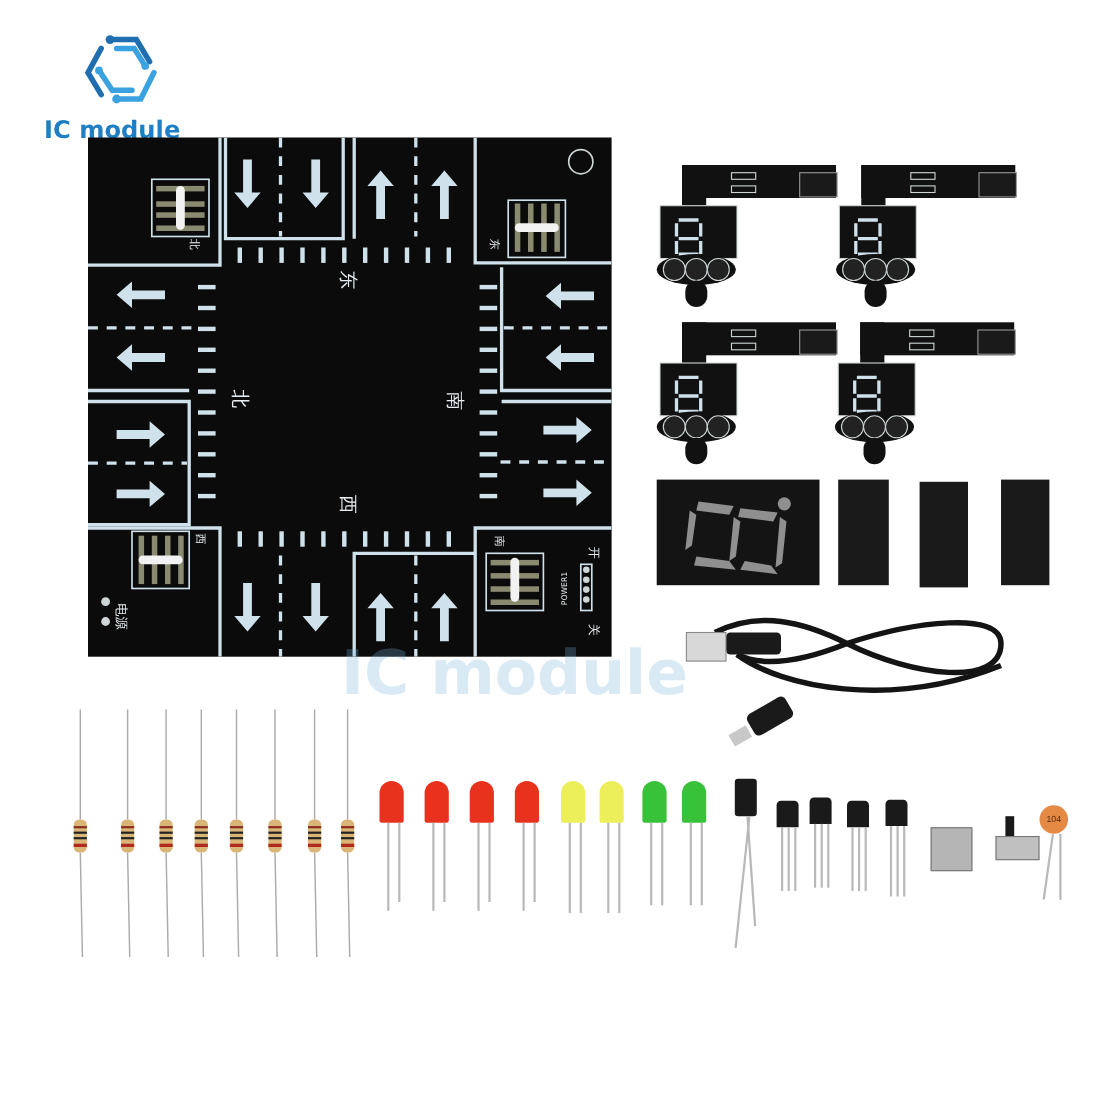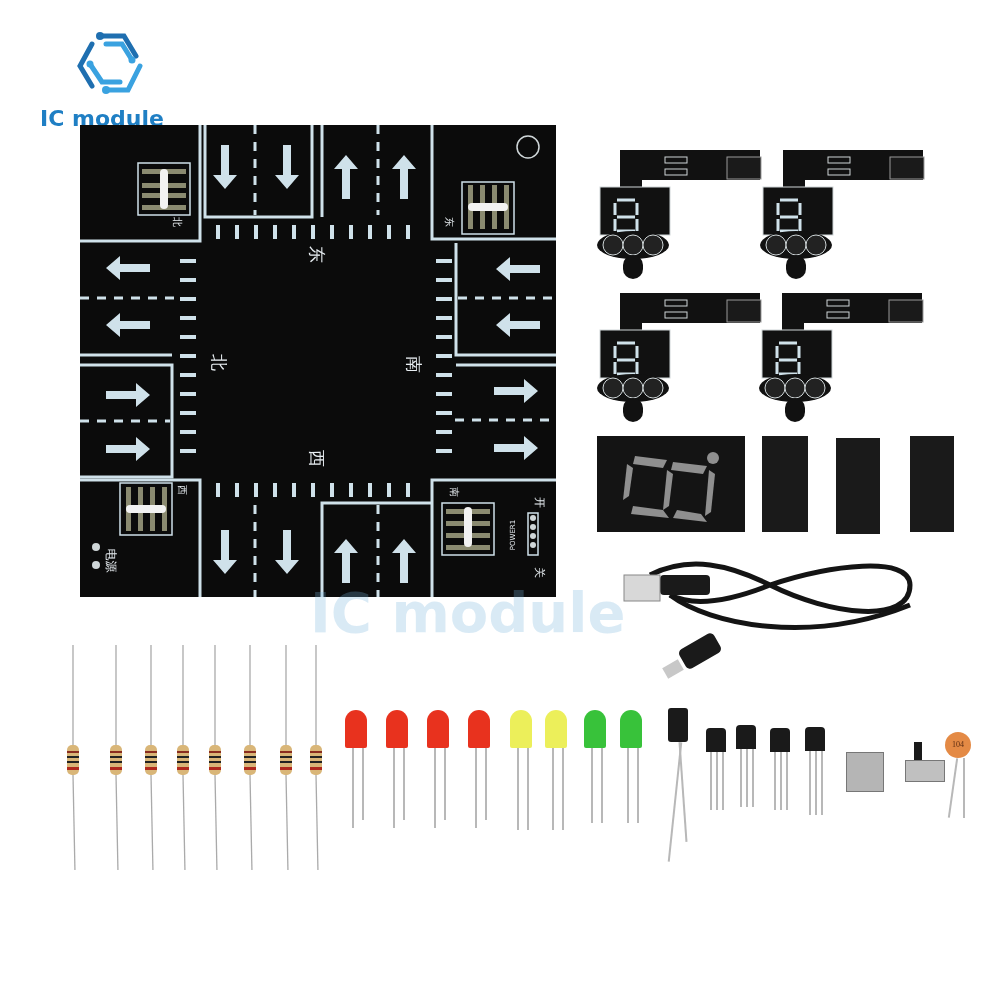--- a/index.html
+++ b/index.html
@@ -292,21 +292,21 @@
   <div class="lead" style="left:177px;top:43px;height:82px;"></div>
     <div class="lead" style="left:187px;top:43px;height:82px;"></div>
   <div class="lead" style="left:212px;top:43px;height:82px;"></div>
     <div class="lead" style="left:222px;top:43px;height:82px;"></div>
   <div class="lead" style="left:251px;top:43px;height:75px;"></div>
     <div class="lead" style="left:261px;top:43px;height:75px;"></div>
   <div class="lead" style="left:287px;top:43px;height:75px;"></div>
     <div class="lead" style="left:297px;top:43px;height:75px;"></div>
 </div>
 
-<div class="abs" style="left:650px;top:700px;width:330px;height:170px;font-family:Liberation Serif, serif;">
+<div class="abs" style="left:650px;top:700px;width:330px;height:170px;">
   <div class="abs" style="left:18px;top:8px;width:20px;height:34px;background:#1a1a1a;border-radius:3px;"></div>
   <div class="lead" style="left:24px;top:42px;height:120px;transform:rotate(6deg);"></div>
   <div class="lead" style="left:32px;top:42px;height:100px;transform:rotate(-4deg);"></div>
   <div class="abs" style="left:56px;top:28px;width:20px;height:24px;background:#1a1a1a;border-radius:4px 4px 0 0;"></div>
   <div class="abs" style="left:86px;top:25px;width:20px;height:24px;background:#1a1a1a;border-radius:4px 4px 0 0;"></div>
   <div class="abs" style="left:120px;top:28px;width:20px;height:24px;background:#1a1a1a;border-radius:4px 4px 0 0;"></div>
   <div class="abs" style="left:155px;top:27px;width:20px;height:24px;background:#1a1a1a;border-radius:4px 4px 0 0;"></div>
   <div class="lead" style="left:60px;top:52px;height:58px;"></div>
     <div class="lead" style="left:66px;top:52px;height:58px;"></div>
     <div class="lead" style="left:72px;top:52px;height:58px;"></div>

